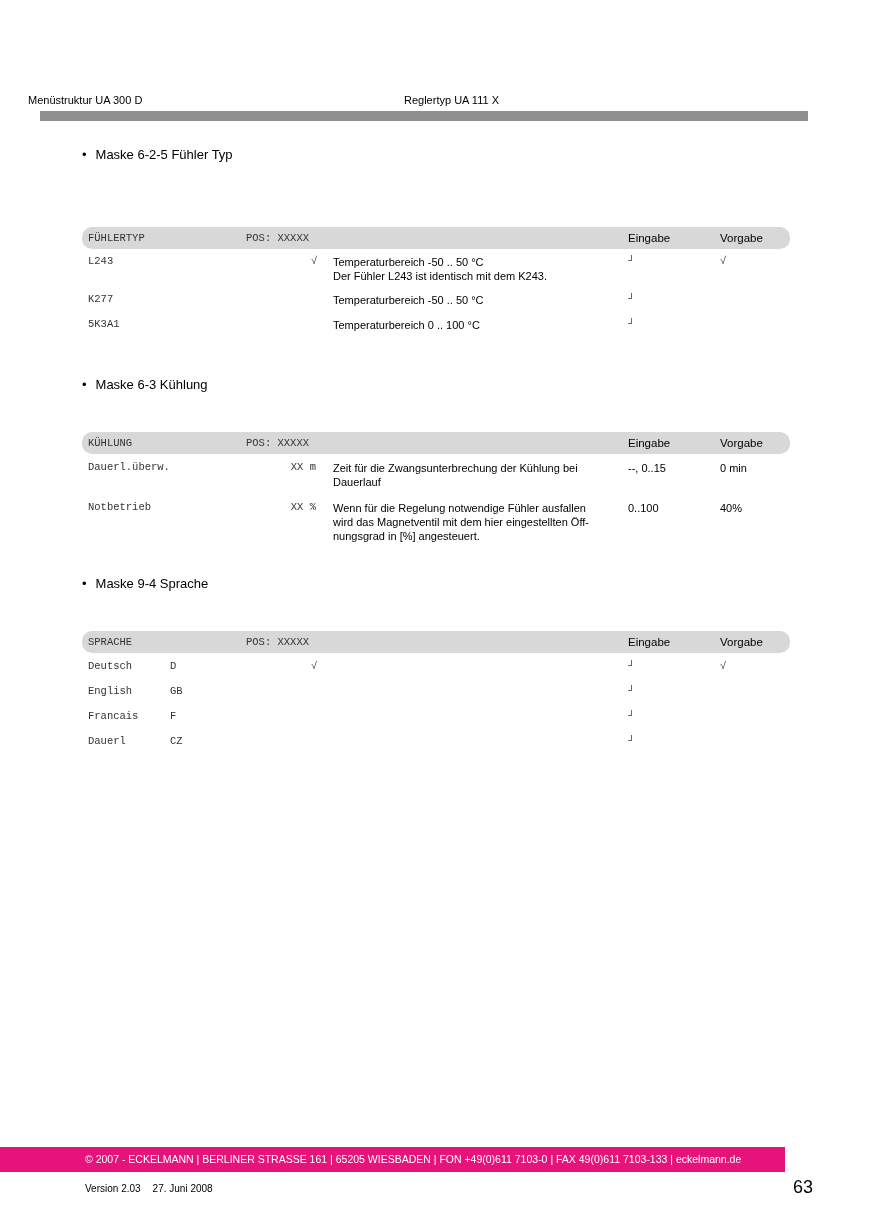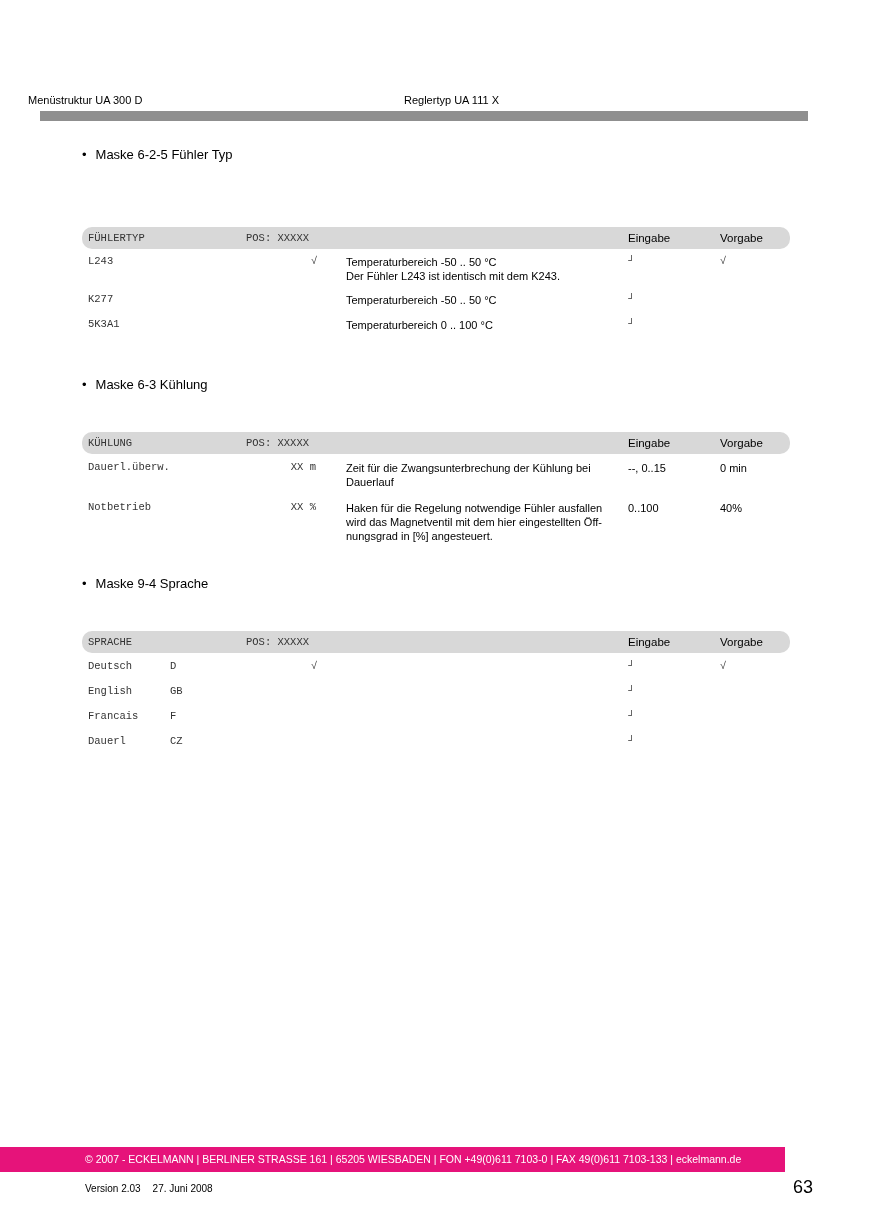--- a/index.html
+++ b/index.html
@@ -34,21 +34,21 @@
   .tbl-head span{position:absolute;line-height:22px;}
   .mono{font-family:"Liberation Mono","DejaVu Sans Mono",monospace;color:#333;font-size:10.5px;}
   .sans11{font-size:11.5px;color:#000;}
   .trow{position:absolute;left:0;width:708px;}
   .cell{position:absolute;top:0;line-height:13px;}
   .c-name{left:6px;}
   .c-code{left:88px;}
   .c-pos{left:164px;}
   .c-val{left:197px;width:37px;text-align:right;}
   .c-chk{left:229px;}
-  .c-desc{left:264px;width:295px;font-size:11px;line-height:14px;color:#000;}
+  .c-desc{left:251px;width:295px;font-size:11px;line-height:14px;color:#000;}
   .c-ein{left:546px;}
   .c-vor{left:626px;margin-left:12px;}
   .val-sans{font-size:11px;line-height:14px;color:#000;}
 
   
   .footer-bar{position:absolute;left:0;top:1147px;width:785px;height:25px;background:#e6137a;}
   .footer-bar span{position:absolute;left:85px;line-height:25px;color:#fff;font-size:10.5px;}
   .version-line{position:absolute;left:85px;top:1183px;font-size:10px;}
   .version-line .v2{margin-left:12px;}
   .page-num{position:absolute;left:793px;top:1177px;font-size:18px;}
@@ -118,21 +118,21 @@
         <div>Zeit für die Zwangsunterbrechung der Kühlung bei</div>
         <div>Dauerlauf</div>
       </div>
       <span class="cell val-sans c-ein">--, 0..15</span>
       <span class="cell val-sans c-vor">0 min</span>
     </div>
     <div class="trow" style="top:69px">
       <span class="cell mono c-name">Notbetrieb</span>
       <span class="cell mono c-val">XX %</span>
       <div class="cell c-desc">
-        <div>Haken für die Regelung notwendige Fühler ausfallen</div>
+        <div>Wenn für die Regelung notwendige Fühler ausfallen</div>
         <div>wird das Magnetventil mit dem hier eingestellten Öff-</div>
         <div>nungsgrad in [%] angesteuert.</div>
       </div>
       <span class="cell val-sans c-ein">0..100</span>
       <span class="cell val-sans c-vor">40%</span>
     </div>
   </div>
 
   <div class="bullet-line" style="top:576px">
     <span class="b">•</span><span>Maske 9-4 Sprache</span>

